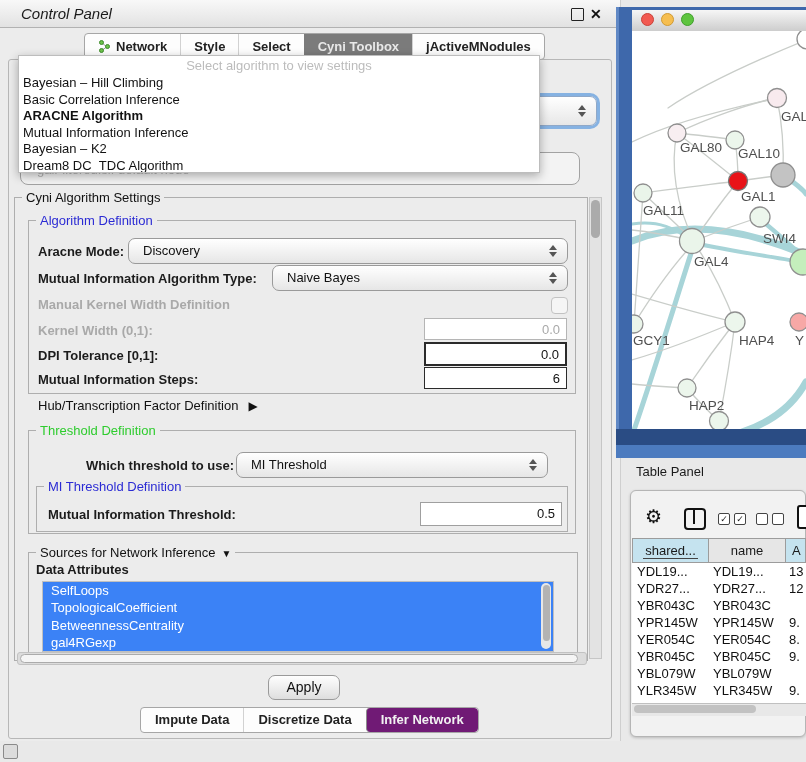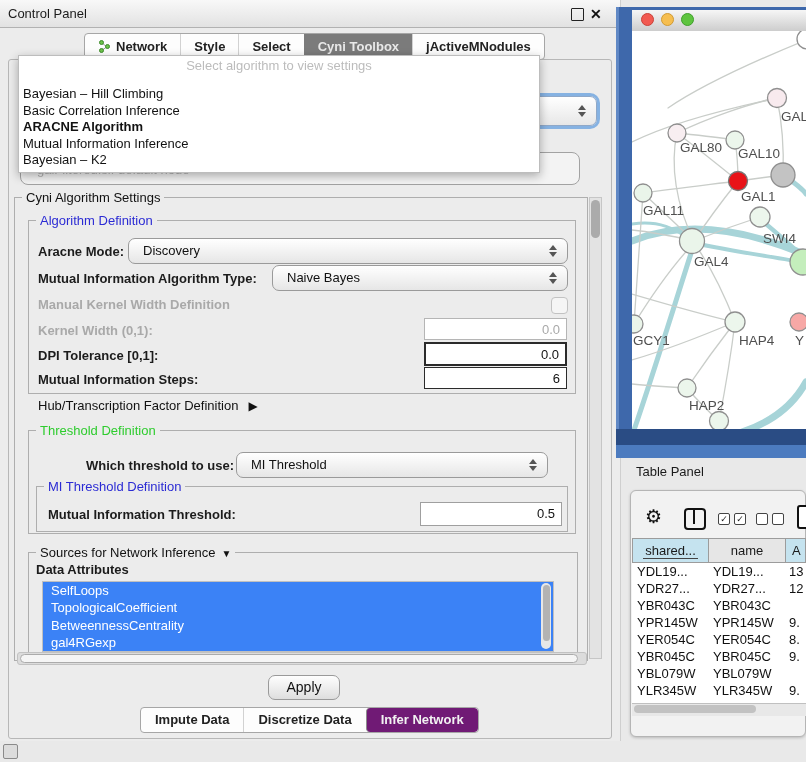--- a/index.html
+++ b/index.html
@@ -3,21 +3,21 @@
 <meta charset="utf-8">
 <style>
   html,body{margin:0;padding:0;background:#e9e9e9;}
   #root{position:relative;width:806px;height:762px;overflow:hidden;
         font-family:"Liberation Sans",sans-serif;background:#e9e9e9;color:#1a1a1a;}
   .abs{position:absolute;}
   
   #cp{left:0;top:0;width:620px;height:741px;background:#ececec;border-right:1px solid #cfcfcf;}
   #cp-titlebar{left:0;top:0;width:620px;height:27px;
     background:linear-gradient(#f8f8f8,#e2e2e2);border-bottom:1px solid #b2b2b2;}
-  #cp-title{left:8px;top:0;height:27px;line-height:27px;font-size:13px;color:#1b1b1b;}
+  #cp-title{left:21px;top:0;height:27px;line-height:27px;font-size:15px;color:#1b1b1b;font-style:italic;}
   #cp-float{left:571px;top:8px;width:11px;height:11px;border:1.5px solid #222;border-radius:1px;}
   #cp-close{left:590px;top:4px;font-size:14px;font-weight:bold;color:#111;line-height:20px;}
   
   #tabbar{left:84px;top:33px;height:25px;display:inline-flex;background:#fdfdfd;
     border:1px solid #a6a6a6;border-radius:4px;overflow:hidden;}
   .tab{padding:0 13px;line-height:24px;font-size:13px;font-weight:bold;color:#222;
     border-left:1px solid #d2d2d2;display:flex;align-items:center;gap:5px;white-space:nowrap;}
   .tab:first-child{border-left:none;text-align:right;}
   .tab.sel{background:#7b7b7b;color:#e9e9e9;border-left-color:#7b7b7b;}
   
@@ -29,21 +29,21 @@
     box-sizing:border-box;}
   #focus-combo{left:60px;top:96px;width:537px;height:30px;border:1px solid #8fa8c8;border-radius:7px;
     background:linear-gradient(#ffffff,#e7e7e7);box-shadow:0 0 0 3px #86b2e2;z-index:2;box-sizing:border-box;}
   
   #dropdown{left:18px;top:55px;width:520px;height:116px;background:#ffffff;
     border:1px solid #bdbdbd;box-shadow:0 3px 9px rgba(0,0,0,.3);z-index:10;overflow:hidden;}
   #dd-placeholder{left:0;top:1px;width:520px;height:17px;line-height:17px;text-align:center;
     font-size:13px;color:#bcbcbc;}
   .dd-item{height:16.5px;line-height:16.5px;font-size:13px;color:#121212;padding-left:4px;white-space:nowrap;}
   .dd-item.sel{font-weight:bold;}
-  #dd-items{position:absolute;left:0;top:30px;width:624px;}
+  #dd-items{position:absolute;left:0;top:19px;width:624px;}
   
   .group{border:1px solid #aeaeae;background:transparent;}
   .group-title{position:absolute;font-size:13px;background:#ececec;padding:0 4px;white-space:nowrap;}
   .t-black{color:#111;} .t-blue{color:#2b2bd4;} .t-green{color:#2ecc2e;}
   #settings-group{left:14px;top:197px;width:572px;height:462px;}
   #settings-title{left:22px;top:190px;}
   #v-scroll{left:589px;top:197px;width:13px;height:462px;background:#e3e3e3;border:1px solid #c6c6c6;box-sizing:border-box;}
   #v-thumb{left:591px;top:200px;width:9px;height:38px;background:#ababab;border-radius:5px;}
   #algo-group{left:28px;top:220px;width:546px;height:172px;}
   #algo-title{left:36px;top:213px;}

